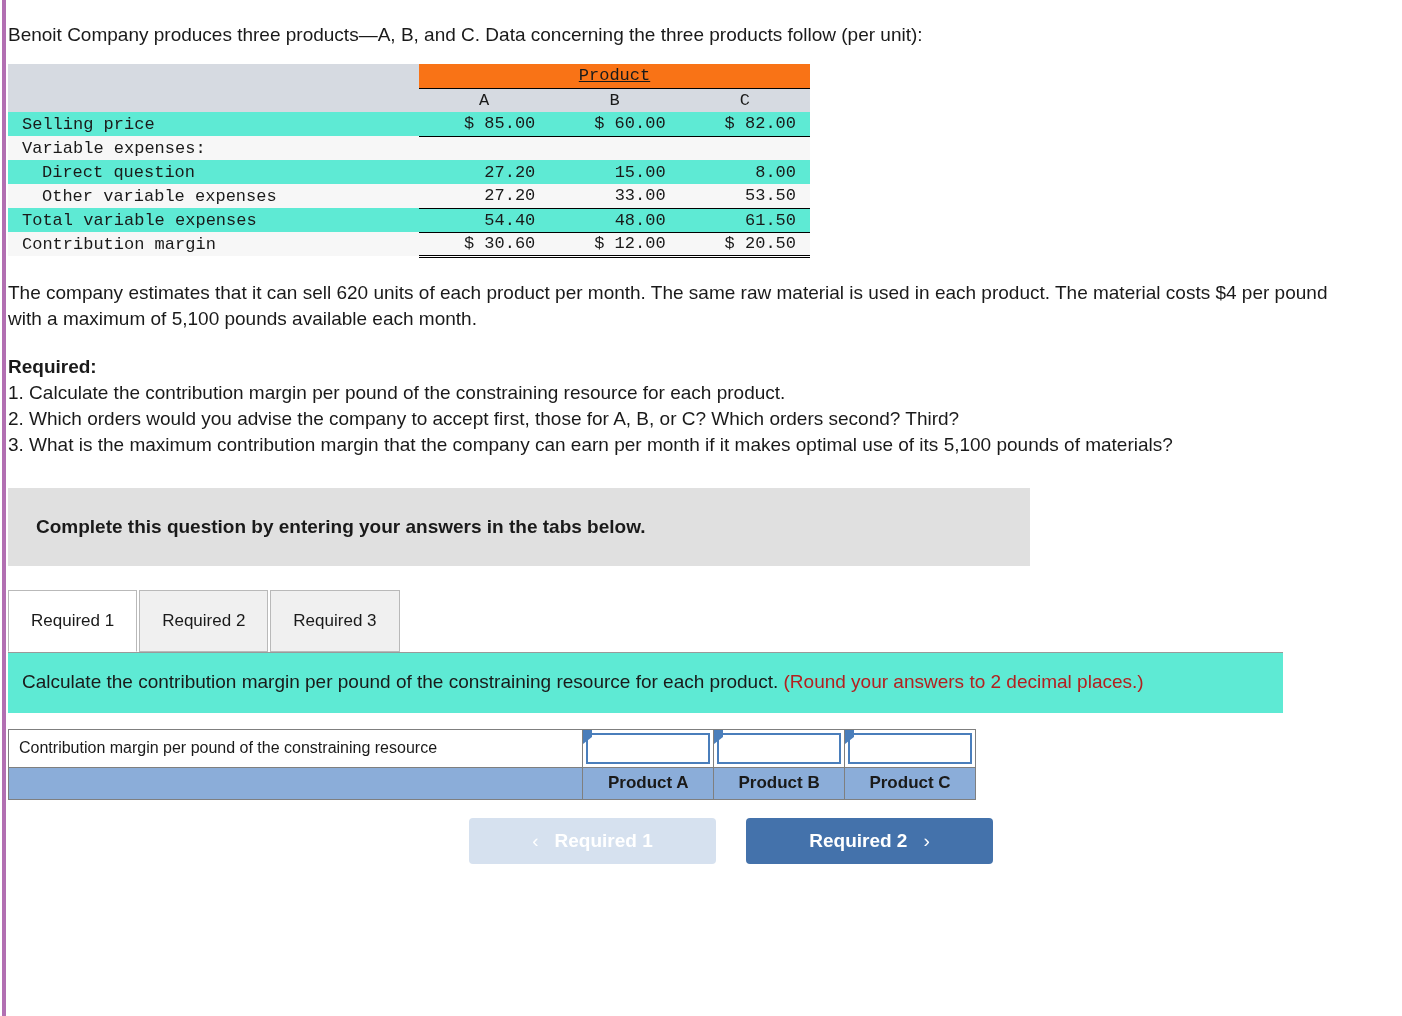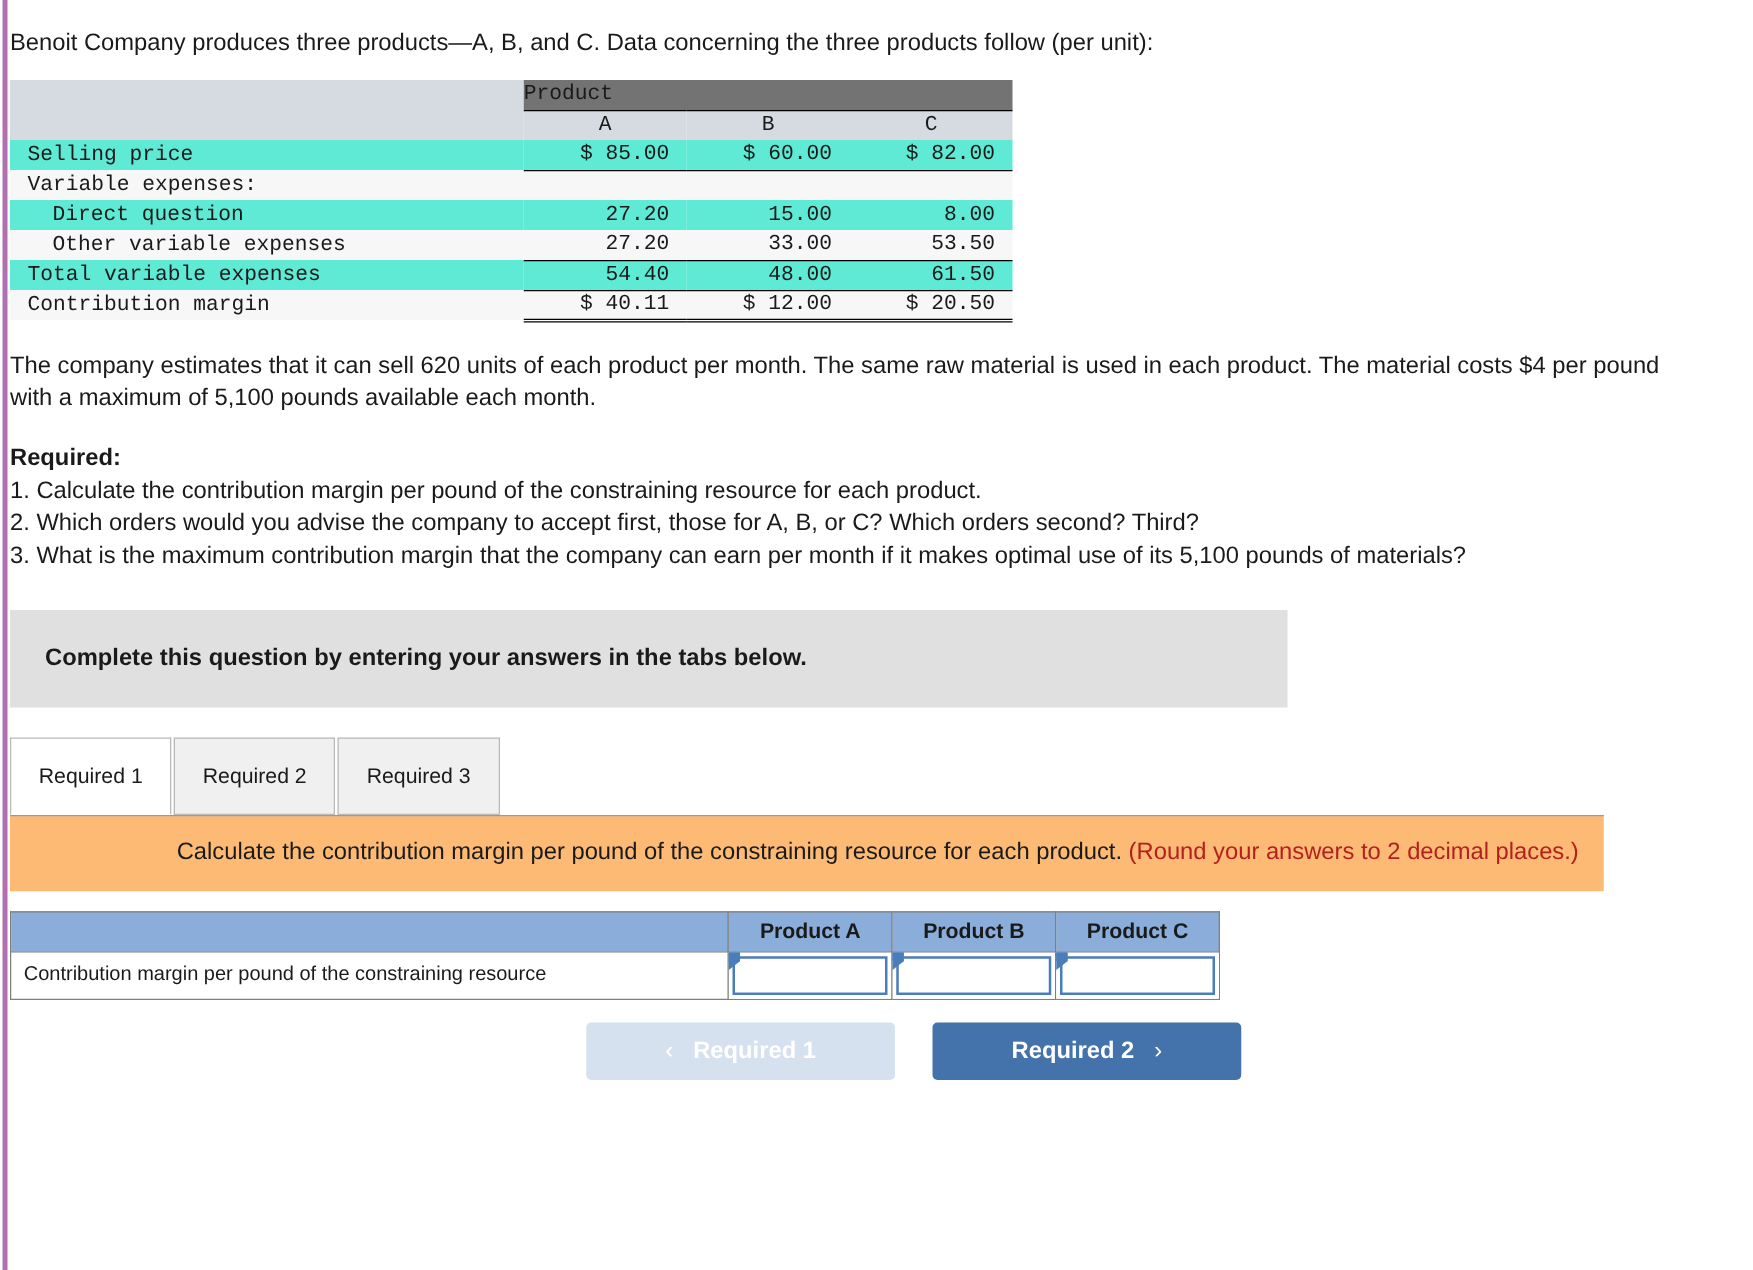--- a/index.html
+++ b/index.html
@@ -43,21 +43,21 @@
     padding: 0;
     font-weight: normal;
     white-space: pre;
   }
   .lbl { width: 410px; padding-left: 14px !important; height: 24px; text-align: left; }
   .lbl.indent { padding-left: 34px !important; }
   .num { width: 130px; text-align: right; height: 24px; padding-right: 14px !important; }
   .hdrband { background: #d6dae1; }
   .rowA { background: #5eead4; }
   .rowB { background: #f7f7f7; }
-  .prodhdr { background: #737373; height: 24px; }
+  .prodhdr { text-align: center; background: #f97316; height: 24px; text-decoration: underline; }
   .ruleB { border-bottom: 1px solid #000000; }
   .dblrule { border-bottom: 3px double #000000; }
   .colhdr { text-align: center; background: #d6dae1; height: 24px; }
 
   
   .para {
     font-size: 19px;
     line-height: 26px;
     padding: 0 8px;
     margin-top: 22px;
@@ -110,26 +110,25 @@
     background: #ffffff;
     border-bottom: 1px solid #ffffff;
     position: relative;
     z-index: 3;
   }
 
   
   .bluepanel {
     margin: 0 0 0 8px;
     width: 1275px;
-    background: #fdba74;
+    background: #5eead4;
     border-top: 1px solid #9a9a9a;
     padding: 16px 20px 18px 14px;
     font-size: 19px;
     line-height: 26px;
-    text-align: right;
   }
   .red { color: #b32020; }
 
   
   .ans-wrap { margin: 16px 0 0 8px; }
   table.ans {
     border-collapse: collapse;
     font-size: 16px;
     width: 968px;
   }
@@ -253,21 +252,21 @@
 
         <tr class="rowA">
           <td class="lbl">Total variable expenses</td>
           <td class="num ruleB">54.40</td>
           <td class="num ruleB">48.00</td>
           <td class="num ruleB">61.50</td>
         </tr>
 
         <tr class="rowB">
           <td class="lbl">Contribution margin</td>
-          <td class="num dblrule">$ 40.11</td>
+          <td class="num dblrule">$ 30.60</td>
           <td class="num dblrule">$ 12.00</td>
           <td class="num dblrule">$ 20.50</td>
         </tr>
 
       </tbody>
         </table>
     </div>
 
     <div class="para">The company estimates that it can sell 620 units of each product per month. The same raw material is used in each product. The material costs $4 per pound with a maximum of 5,100 pounds available each month.</div>
 
@@ -296,40 +295,40 @@
 
     <div class="bluepanel">
       <span>Calculate the contribution margin per pound of the constraining resource for each product.</span>
       <span class="red">(Round your answers to 2 decimal places.)</span>
     </div>
 
     <div class="ans-wrap">
       <table class="ans">
         <tbody>
             <tr>
-          <th class="ans-head blank"></th>
-          <th class="ans-head pcol">Product A</th>
-          <th class="ans-head pcol">Product B</th>
-          <th class="ans-head pcol">Product C</th>
-        </tr>
-        <tr>
           <td class="ans-label">Contribution margin per pound of the constraining resource</td>
           <td class="cellbox">
             <div class="inputbox"></div>
             <div class="tri"></div>
           </td>
           <td class="cellbox">
             <div class="inputbox"></div>
             <div class="tri"></div>
           </td>
           <td class="cellbox">
             <div class="inputbox"></div>
             <div class="tri"></div>
           </td>
         </tr>
+        <tr>
+          <th class="ans-head blank"></th>
+          <th class="ans-head pcol">Product A</th>
+          <th class="ans-head pcol">Product B</th>
+          <th class="ans-head pcol">Product C</th>
+        </tr>
       </tbody>
         </table>
     </div>
 
     <div class="navrow">
       <div class="navbtn prev">
         <span class="chev">‹</span>
         <span>Required 1</span>
       </div>
       <div class="navbtn next">

